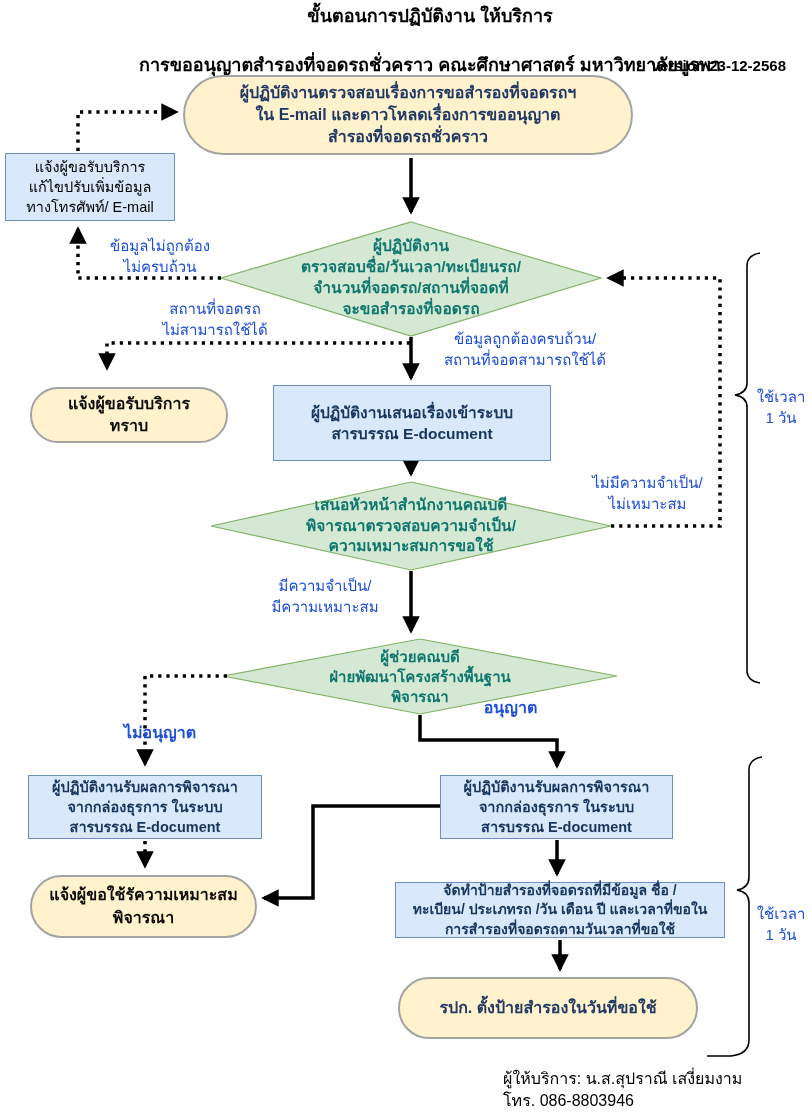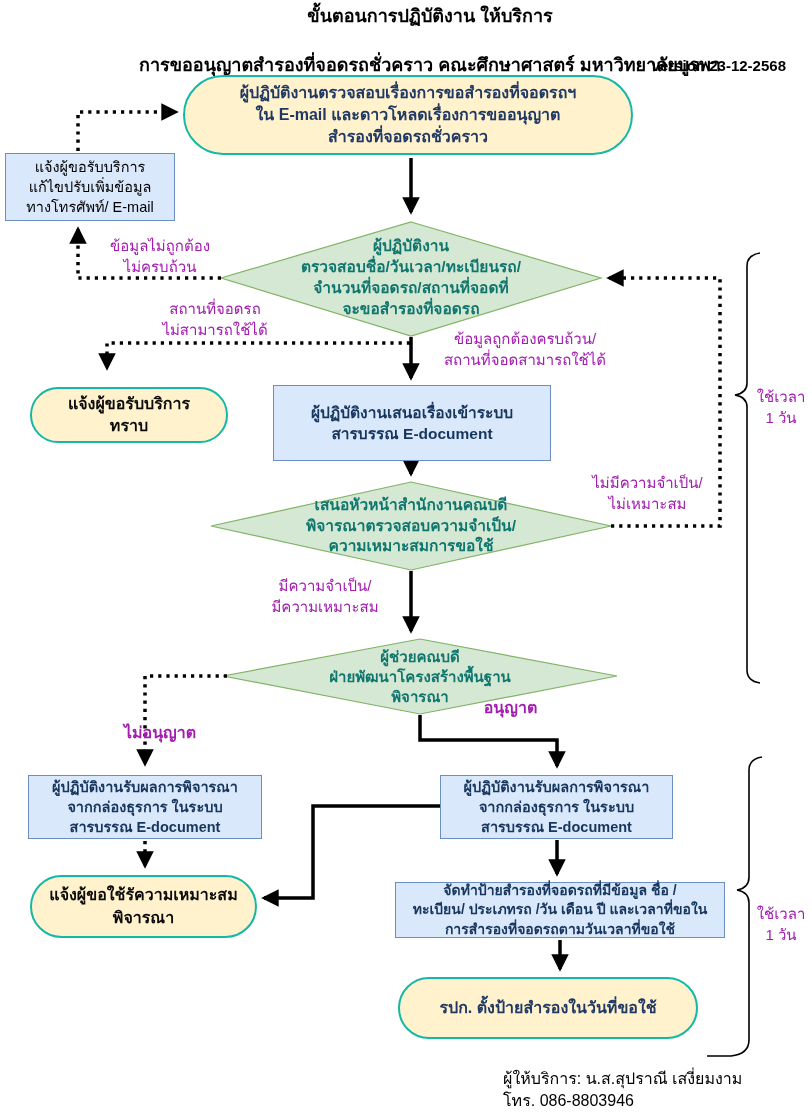--- a/index.html
+++ b/index.html
@@ -1,30 +1,30 @@
 <!DOCTYPE html>
 <html><head>
 <meta charset="utf-8">
 <style>
   html,body{margin:0;padding:0;background:#fff;}
   .canvas{position:relative;width:812px;height:1113px;background:#ffffff;overflow:hidden;
           font-family:"Liberation Sans","DejaVu Sans",sans-serif;color:#000;}
   .underlay{position:absolute;left:0;top:0;z-index:0;}
   .node{position:absolute;z-index:2;display:flex;align-items:center;justify-content:center;
         text-align:center;white-space:pre-line;box-sizing:border-box;line-height:1.38;}
-  .terminal{background:#FFF2CC;border:2px solid #14b8a6;border-radius:40px;
+  .terminal{background:#FFF2CC;border:2px solid #a3a3a3;border-radius:40px;
             font-weight:bold;color:#1F3864;font-size:16px;}
   .terminal.ink-black{color:#0b0b0b;}
   .process{background:#DAE8FC;border:1.5px solid #6C8EBF;font-weight:bold;color:#17365D;font-size:15px;}
   .process.plain{font-weight:normal;color:#000;font-size:14.5px;}
   .diamond-text{position:absolute;z-index:2;display:flex;align-items:center;justify-content:center;
         text-align:center;white-space:pre-line;font-weight:bold;color:#0f766e;
         font-size:15.5px;line-height:1.35;}
   .flow-label{position:absolute;z-index:2;text-align:center;white-space:pre-line;
-        font-size:15px;line-height:1.4;color:#a21caf;}
+        font-size:15px;line-height:1.4;color:#1d4ed8;}
   .flow-label.bold{font-weight:bold;font-size:16px;}
   .title{position:absolute;left:0;top:4px;width:100%;text-align:center;font-weight:bold;
         font-size:18px;line-height:1.35;white-space:pre-line;z-index:2;padding-left:24px;}
   .version{position:absolute;left:590px;top:57px;width:196px;text-align:right;
         font-weight:bold;font-size:15px;z-index:2;}
   .footer{position:absolute;left:503px;top:1068px;width:300px;font-size:16px;line-height:1.35;z-index:2;}
   svg path.s{stroke:#000;stroke-width:3.5;fill:none;}
   svg path.d{stroke:#000;stroke-width:3.5;fill:none;stroke-dasharray:3.2 5;}
   svg path.brace{stroke:#000;stroke-width:1.6;fill:none;}
   svg polygon.decision{fill:#D5E8D4;stroke:#82B366;stroke-width:1.2;}

